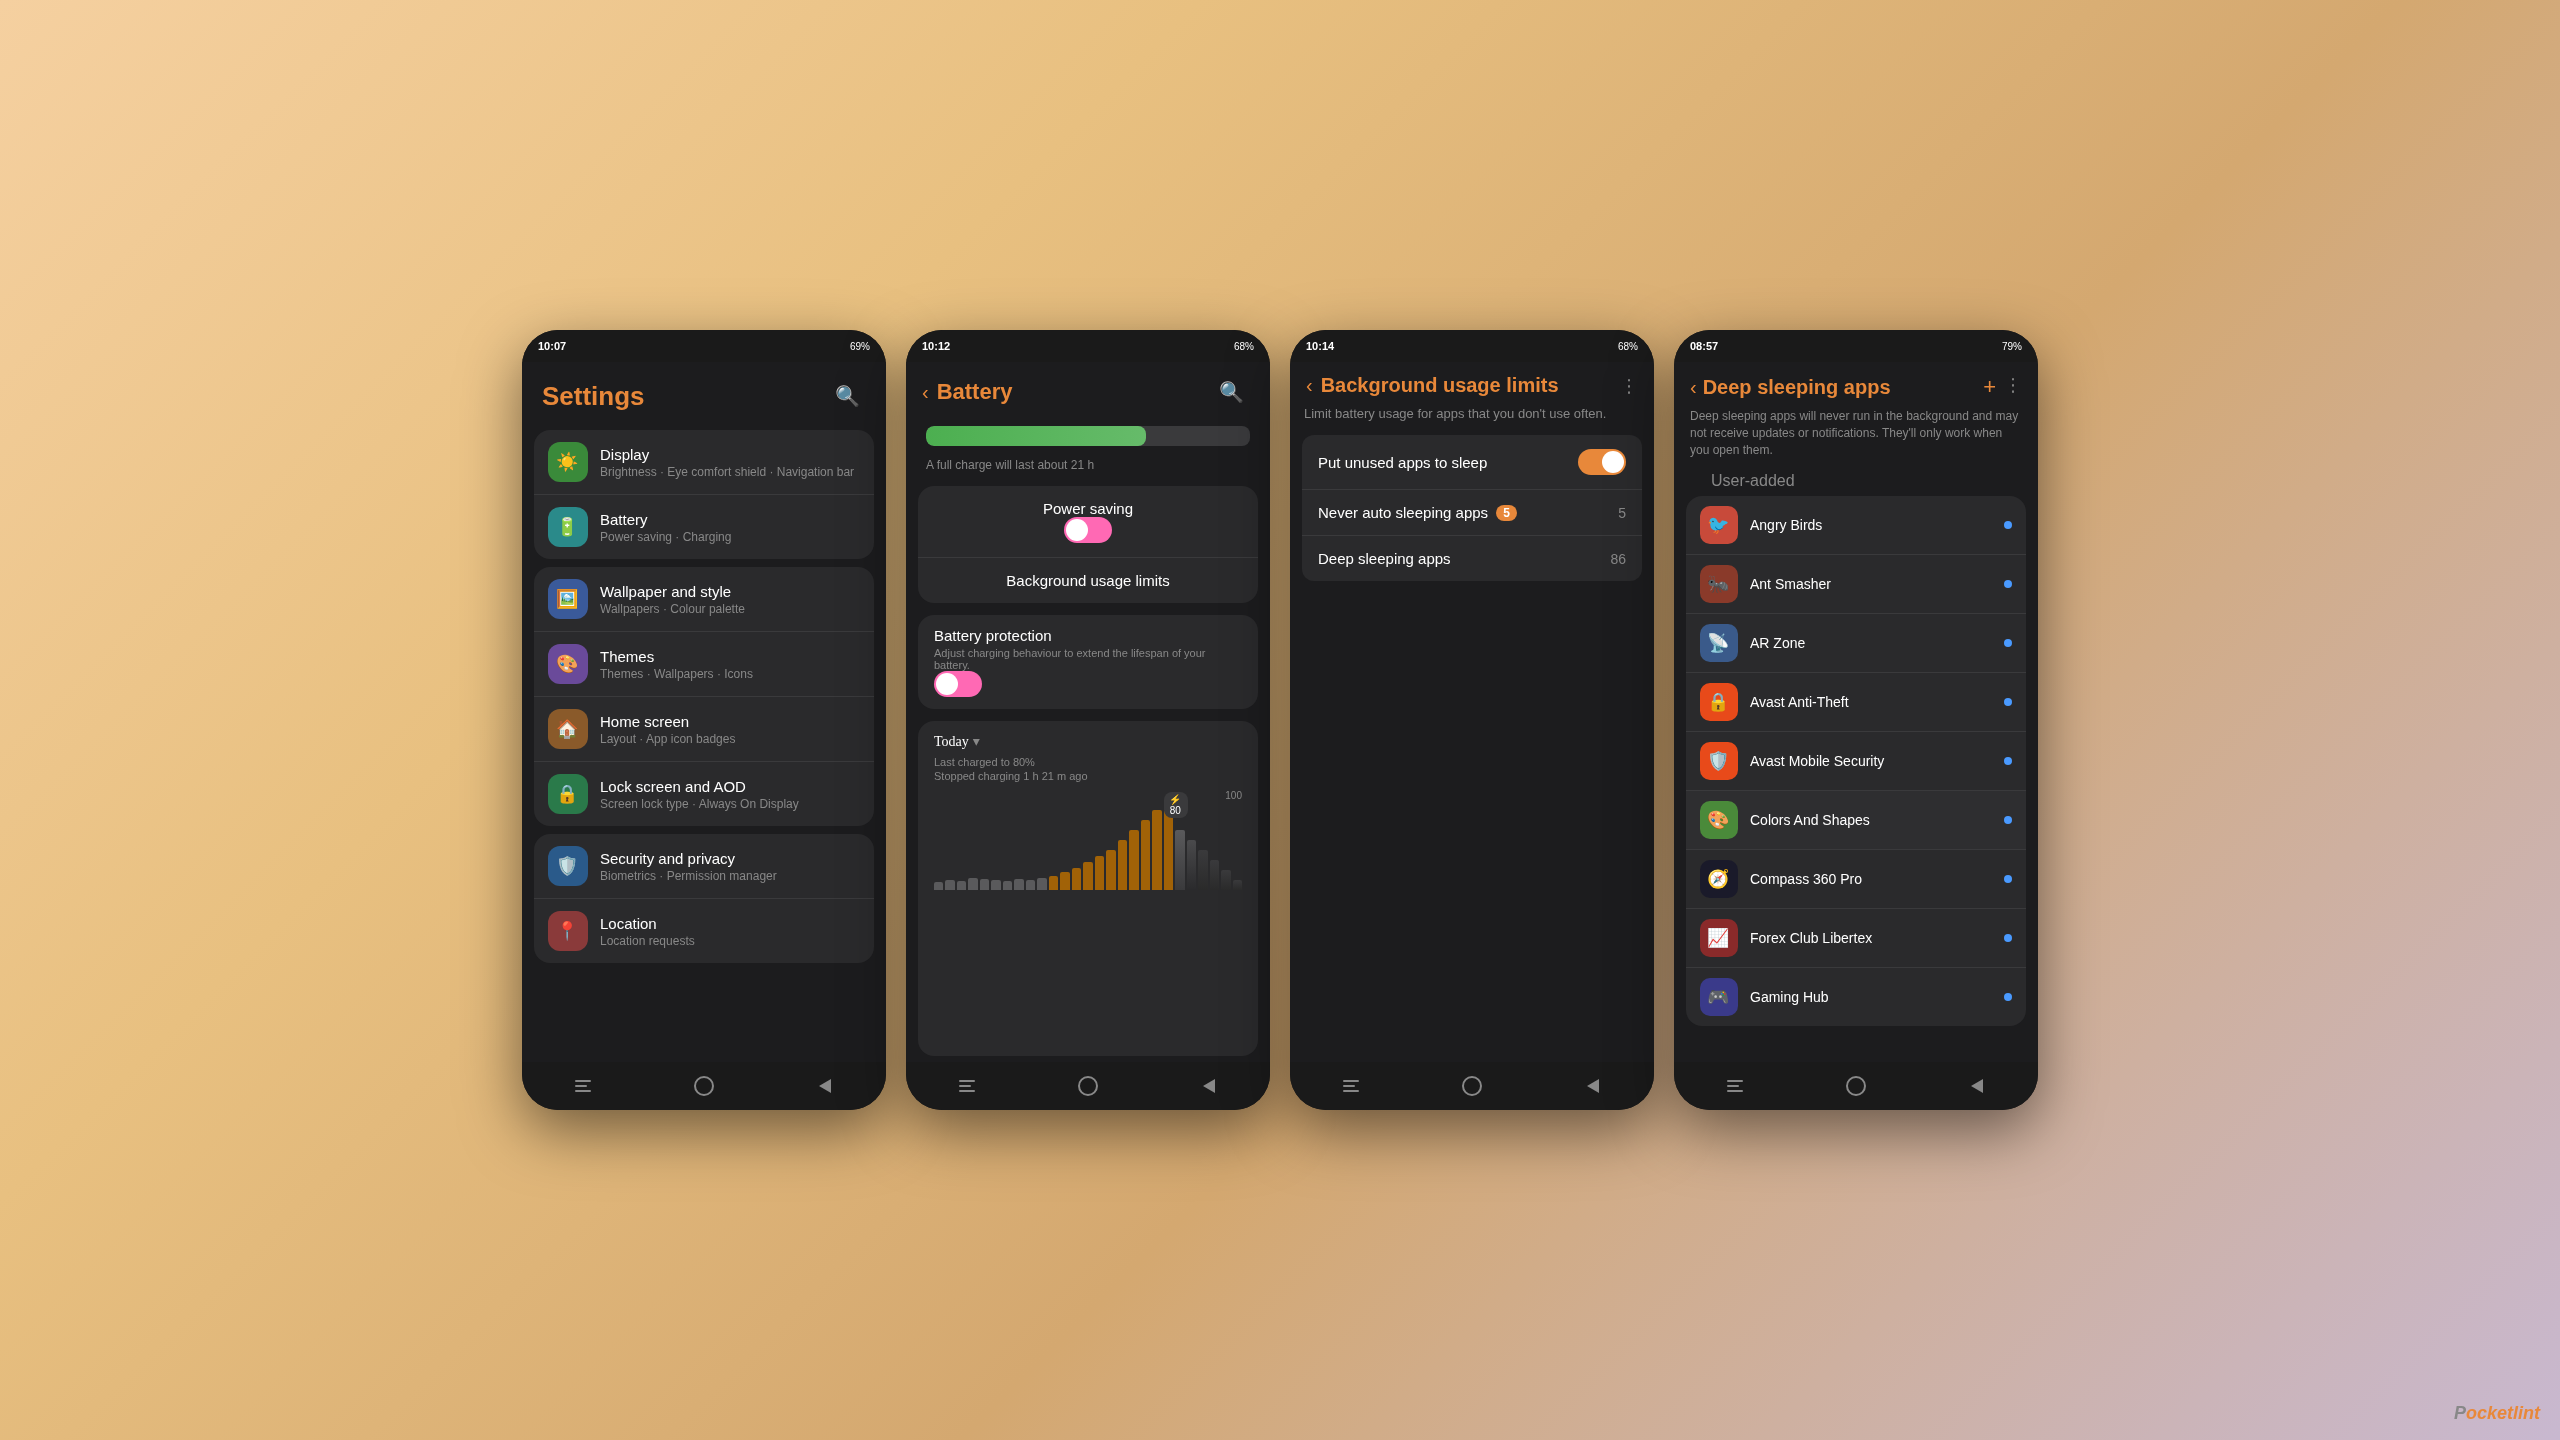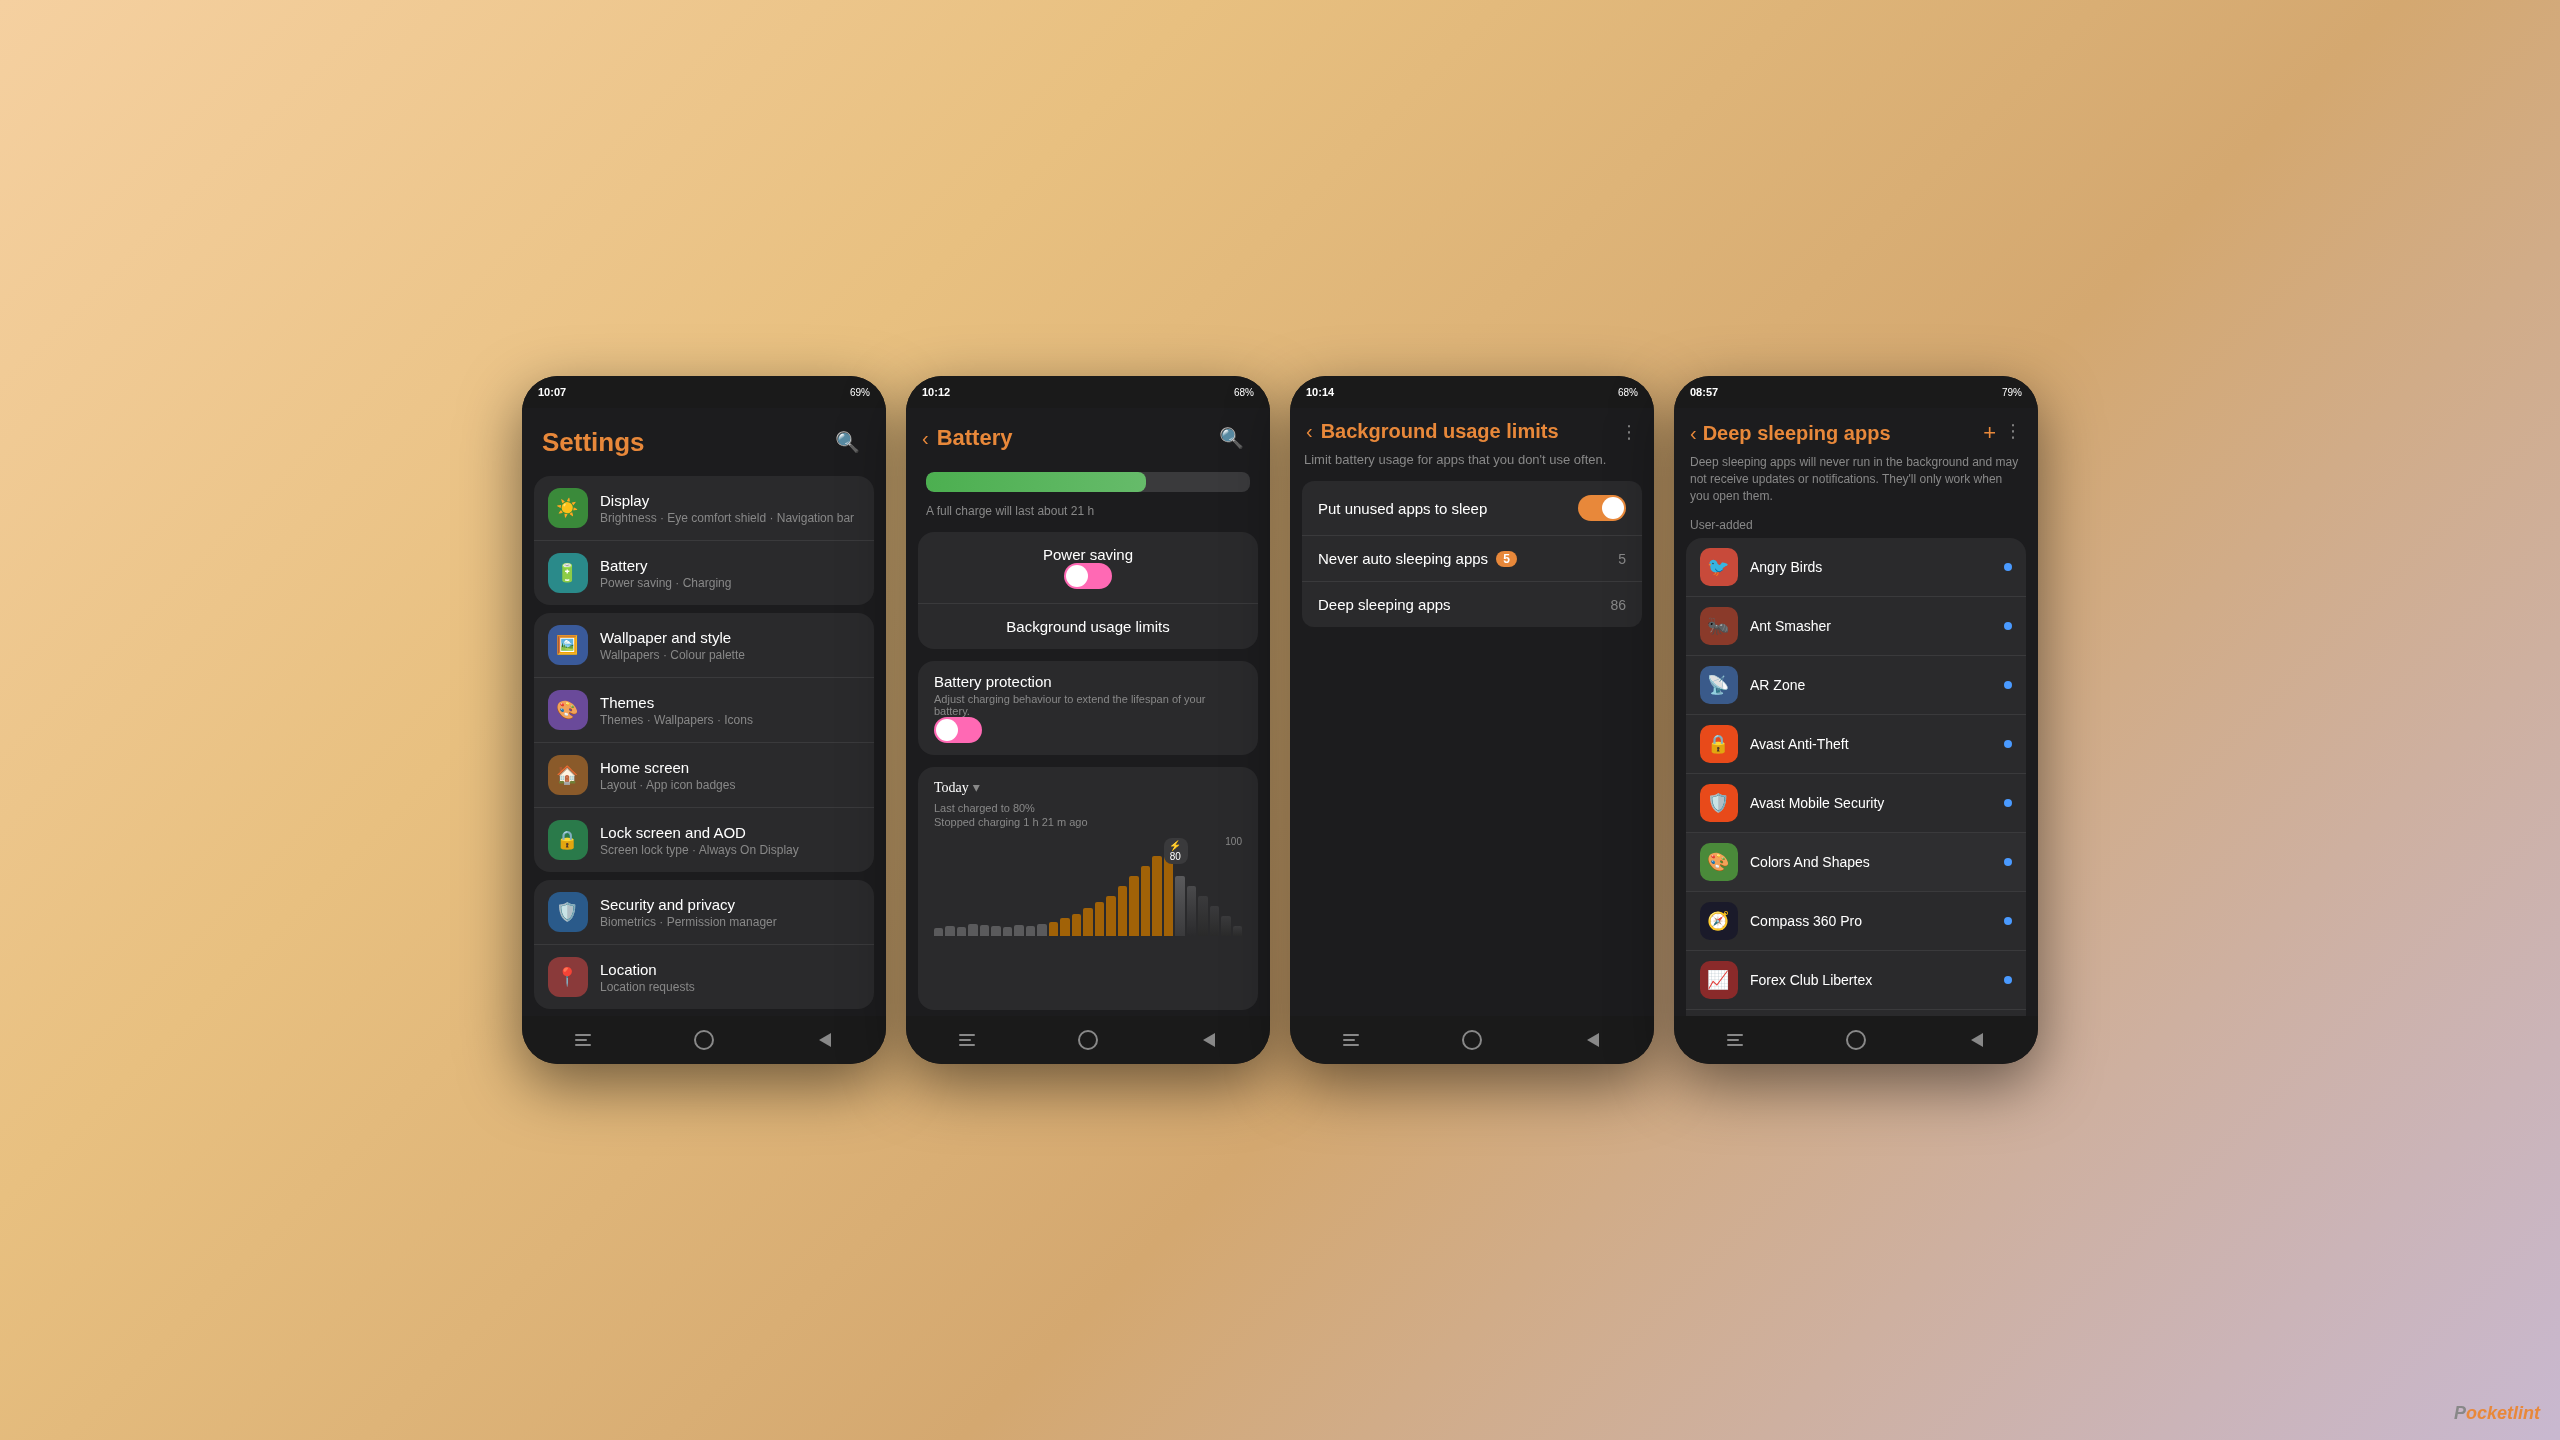--- a/index.html
+++ b/index.html
@@ -16,21 +16,21 @@
     .phones-container {
       display: flex;
       gap: 0px;
       align-items: center;
       justify-content: center;
       width: 100%;
       height: 100%;
     }
     .phone {
       width: 364px;
-      height: 688px;
+      height: 780px;
       background: #1a1a1a;
       border-radius: 36px;
       overflow: hidden;
       display: flex;
       flex-direction: column;
       box-shadow: 0 20px 60px rgba(0,0,0,0.5);
       margin: 0 10px;
       flex-shrink: 0;
     }
     .status-bar {
@@ -380,23 +380,24 @@
       font-weight: 700;
       color: #e8883a;
     }
     .deep-desc {
       font-size: 12px;
       color: #888888;
       padding: 0 16px 10px 16px;
       line-height: 1.4;
     }
     .user-added-label {
-      font-size: 12px;
+      font-size: 16px;
       color: #888888;
       padding: 4px 16px 6px 16px;
+      margin-left: 21px;
     }
     .app-list {
       flex: 1;
       overflow: hidden;
     }
     .app-group {
       background: #2a2a2c;
       border-radius: 16px;
       margin: 0 12px;
       overflow: hidden;

